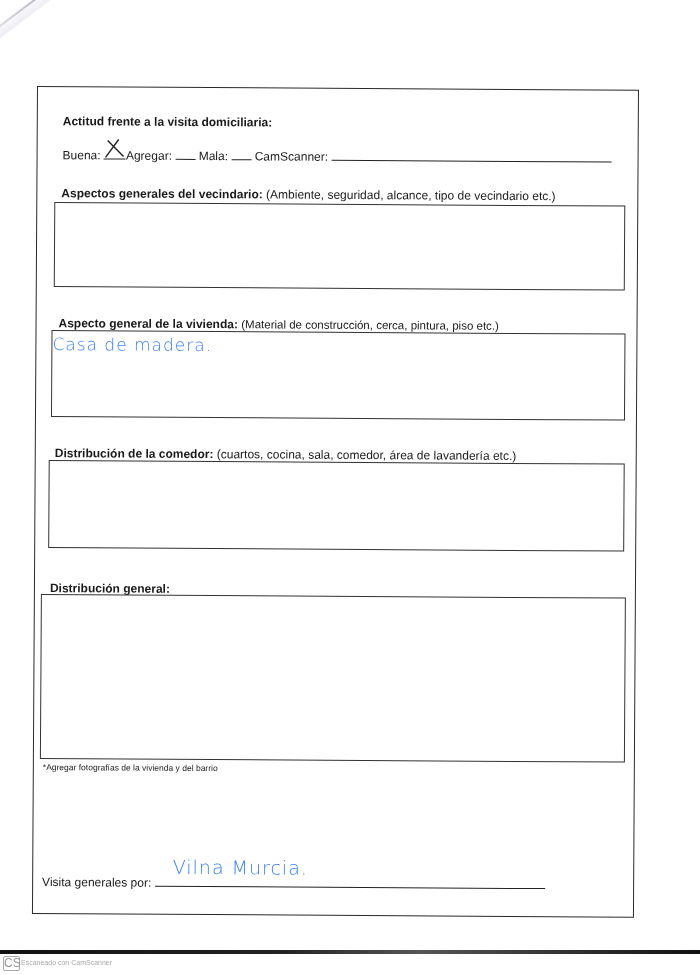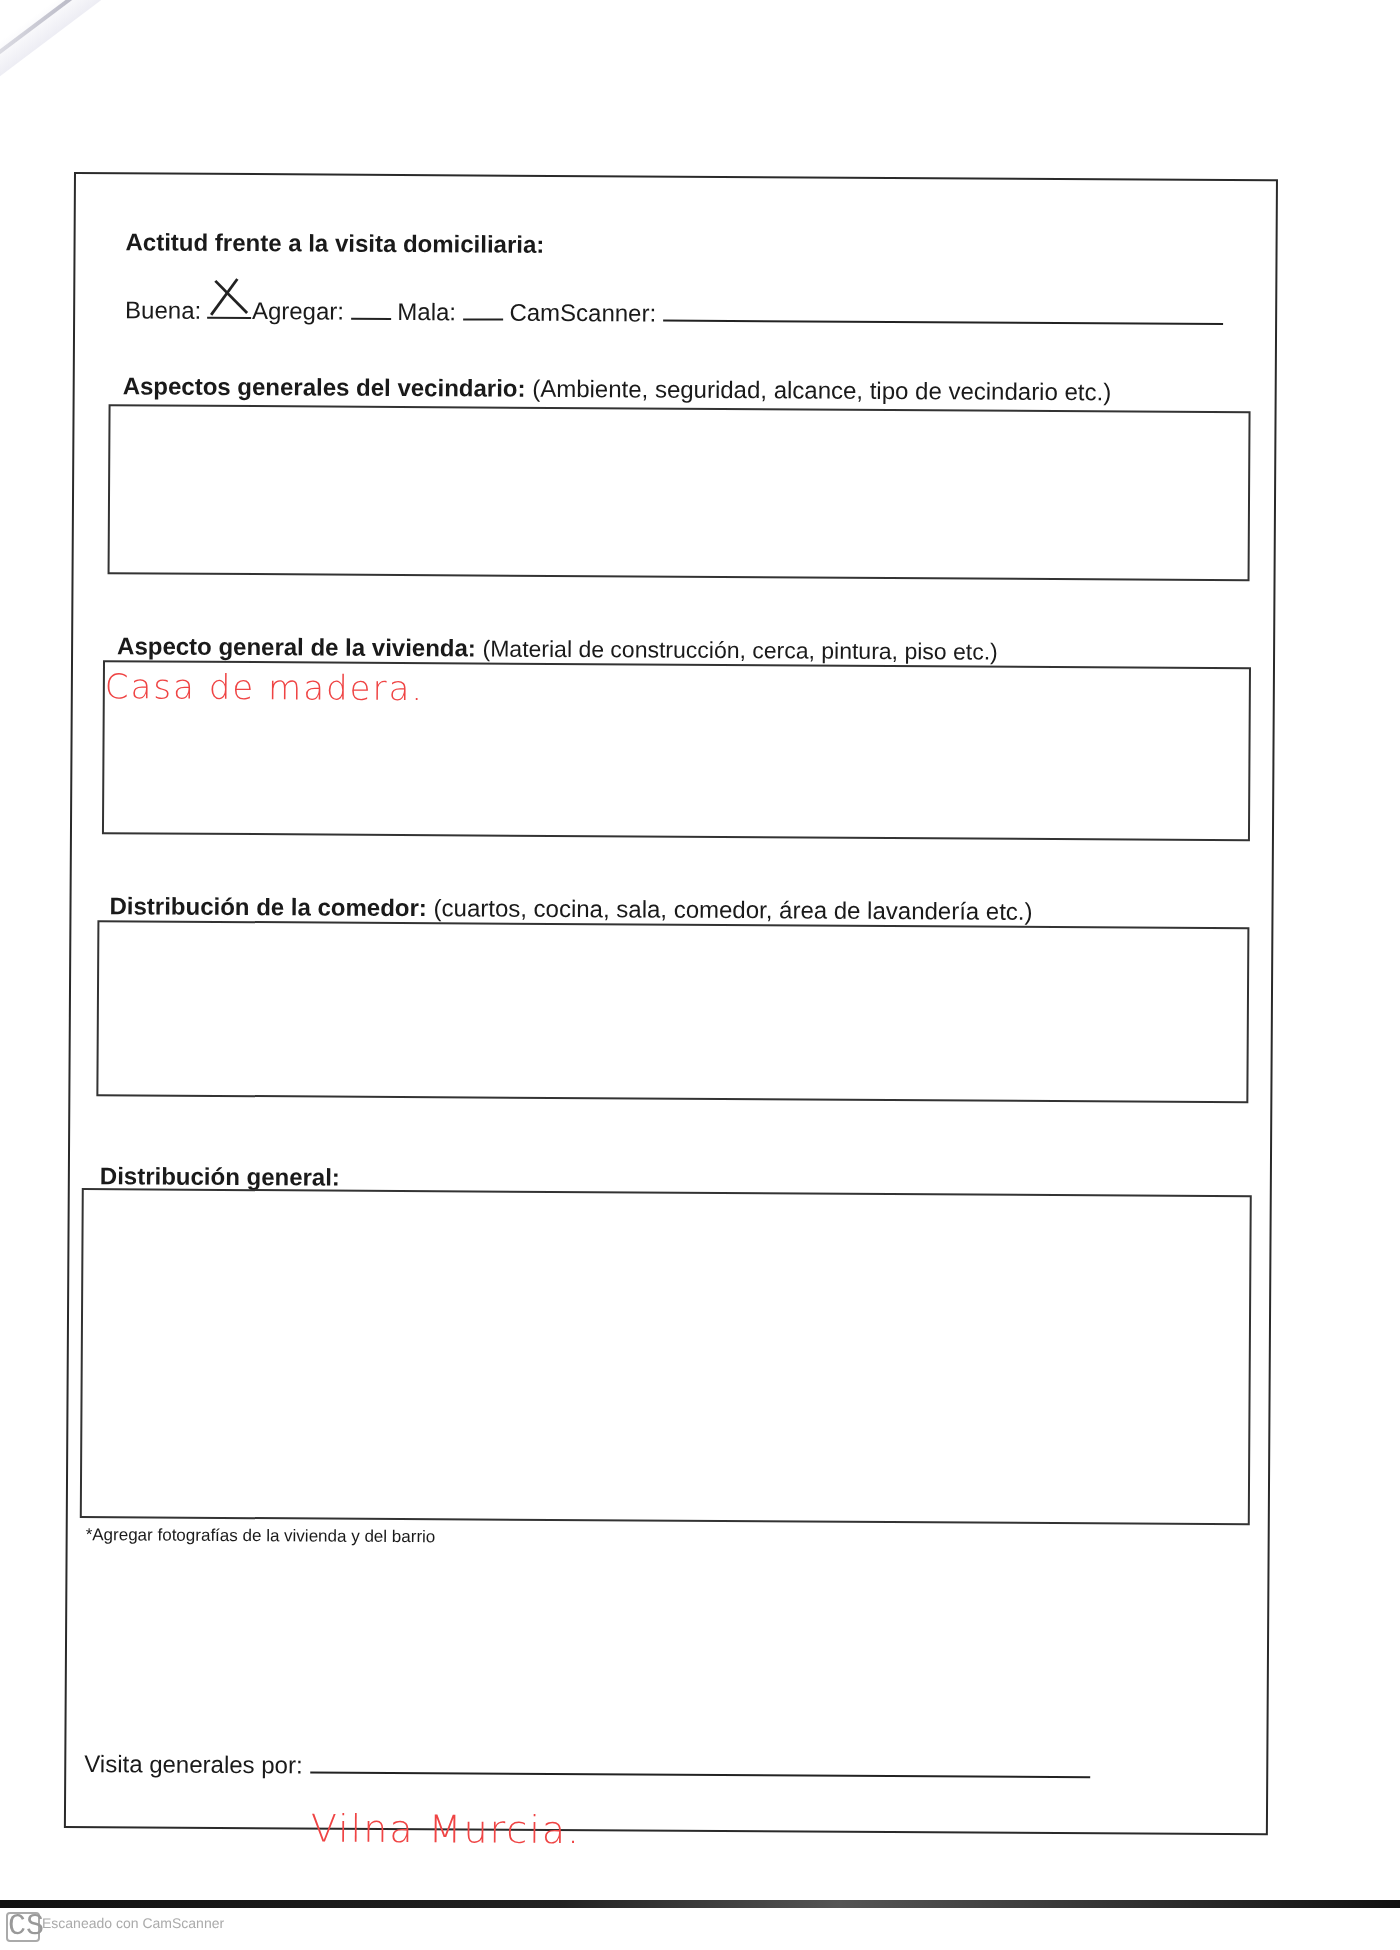--- a/index.html
+++ b/index.html
@@ -24,31 +24,31 @@
     border: 1.3px solid #2a2a2a;
     transform: rotate(0.35deg);
     transform-origin: top left;
   }
   .label { position: absolute; font-size: 12px; white-space: nowrap; }
   .label b { font-weight: bold; }
   .box { position: absolute; border: 1.3px solid #333; }
   .blank { display: inline-block; border-bottom: 1px solid #222; height: 12px; vertical-align: baseline; }
   .hand {
     position: absolute; font-family: "DejaVu Sans", sans-serif;
-    font-size: 17px; color: #ef4444; letter-spacing: 1px; font-weight: 300;
+    font-size: 17px; color: #3b82f6; letter-spacing: 1px; font-weight: 300;
   }
   .x-mark { position: absolute; width: 22px; height: 20px; }
   .bottom-bar {
     position: absolute; left: 0; top: 950px; width: 700px; height: 4px;
     background: linear-gradient(90deg, #111 0%, #222 40%, #555 60%, #111 100%);
   }
   .cs-badge {
     position: absolute; left: 3px; top: 956px; width: 15px; height: 13px;
-    border: 1px solid #aaa; border-radius: 2px; font-size: 15px; color: #999;
-    text-align: center; line-height: 13px; font-family: Liberation Mono, monospace;
+    border: 1px solid #aaa; border-radius: 2px; font-size: 12px; color: #999;
+    text-align: center; line-height: 13px; font-family: Liberation Sans, sans-serif;
   }
   .cs-text { position: absolute; left: 21px; top: 959px; font-size: 7px; color: #aaa; }
 </style>
 </head>
 <body>
 
 <div class="fold-shadow"></div>
 <div class="fold"></div>
 
 <div class="page-frame">
@@ -94,20 +94,20 @@
   <div class="label" style="left:15px; top:494px;">
     <b>Distribución general:</b>
   </div>
   <div class="box" style="left:6px; top:507px; width:583px; height:163px;"></div>
 
   <div class="label" style="left:9px; top:675px; font-size:8.5px;">*Agregar fotografías de la vivienda y del barrio</div>
 
   <div class="label" style="left:9px; top:784px;">
     <span>Visita generales por:</span>
     <span style="display:inline-block; width:390px; border-bottom:1px solid #222; position:relative; height:14px; vertical-align:baseline;">
-      <span class="hand" style="left:1px; top:-16px; font-size:19px;margin-top:48px;">Vilna Murcia.</span>
+      <span class="hand" style="left:18px; top:-16px; font-size:19px;">Vilna Murcia.</span>
     </span>
   </div>
 </div>
 
 <div class="bottom-bar"></div>
 <div class="cs-badge">CS</div>
 <div class="cs-text">Escaneado con CamScanner</div>
 
 </body></html>

